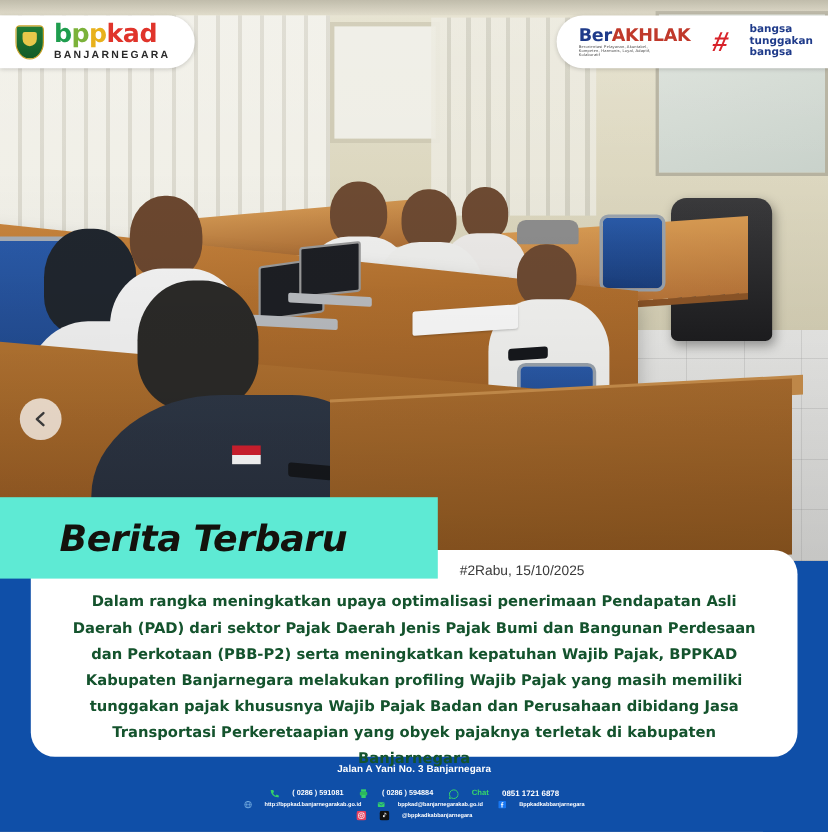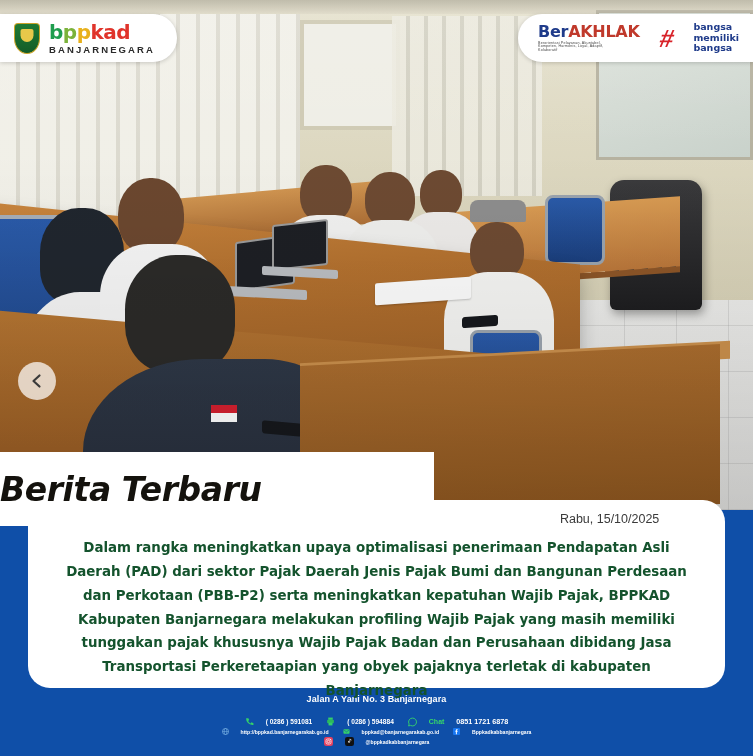--- a/index.html
+++ b/index.html
@@ -187,21 +187,21 @@
     border: 1.6px solid #c9a227;
     border-radius: 4px 4px 50% 50%;
     position: relative;
   }
   .crest::after{
     content:""; position:absolute; left:50%; top:5px; transform:translateX(-50%);
     width: 13px; height: 13px; background:#e8c84a; border-radius: 2px 2px 50% 50%;
   }
   .bppkad-wrap { display:flex; flex-direction:column; line-height:1; }
   .bppkad {
-    font-size: 20px; font-weight: 800; letter-spacing: -.5px;
+    font-size: 23px; font-weight: 800; letter-spacing: -.5px;
     font-family: "DejaVu Sans", sans-serif;
   }
   .bppkad .s1 { color: #1f9d4e; }
   .bppkad .s2 { color: #7bb23a; }
   .bppkad .s3 { color: #e8b11c; }
   .bppkad .s4 { color: #e0342b; }
   .bppkad-sub {
     font-size: 9.5px; font-weight: 800; letter-spacing: 2.1px;
     color: #2a2a2a; margin-top: 3px;
   }
@@ -239,23 +239,24 @@
     width: 38px; height: 38px; border-radius: 50%;
     background: rgba(255,255,255,.72);
     display: flex; align-items: center; justify-content: center;
     cursor: pointer;
   }
   .carousel-prev svg { display:block; }
 
   
   .yellow-banner {
     position: absolute; left: 0; top: 452px;
-    width: 434px; height: 74px;
-    background: #ffffff;
+    width: 398px; height: 74px;
+    background: #5eead4;
     display: flex; align-items: center;
+    padding-left: 54px;
     z-index: 6;
   }
   .yellow-banner .title {
     font-size: 33px; font-weight: 800; font-style: italic;
     color: #14120d; letter-spacing: -.4px;
     font-family: "DejaVu Sans", sans-serif;
   }
 
   
   .card {
@@ -264,21 +265,21 @@
     background: #fff;
     border-radius: 0 22px 22px 22px;
     z-index: 4;
   }
   .card-meta {
     display: flex; align-items: center;
     padding: 12px 0 0 0;
     font-size: 12.5px; color: #3a3a3a;
   }
   .card-meta .issue { margin-left: 390px; }
-  .card-meta .date  { margin-left: 128px; }
+  .card-meta .date  { }
 
   .card-body {
     padding: 10px 32px 0 32px;
     text-align: center;
     font-size: 13.4px;
     line-height: 1.78;
     font-weight: 700;
     color: #14532d;
     font-family: "DejaVu Sans", sans-serif;
   }
@@ -393,21 +394,21 @@
   </div>
 
   <div class="logo-pill-right">
     <div class="berakhlak">
       <div class="main"><span class="ber">Ber</span><span>AKHLAK</span></div>
       <div class="tag">Berorientasi Pelayanan, Akuntabel, Kompeten, Harmonis, Loyal, Adaptif, Kolaboratif</div>
     </div>
     <div class="hash">#</div>
     <div class="bangga">
       <div>bangsa</div>
-      <div>memiliki</div>
+      <div>tunggakan</div>
       <div>bangsa</div>
     </div>
   </div>
 
   <div class="carousel-prev">
     <span>
       <svg width="16" height="16" viewBox="0 0 16 16">
         <path d="M10.5 2.5 L4.5 8 L10.5 13.5" fill="none" stroke="#3a3a3a" stroke-width="2.2" stroke-linecap="round" stroke-linejoin="round"></path>
       </svg>
     </span>

